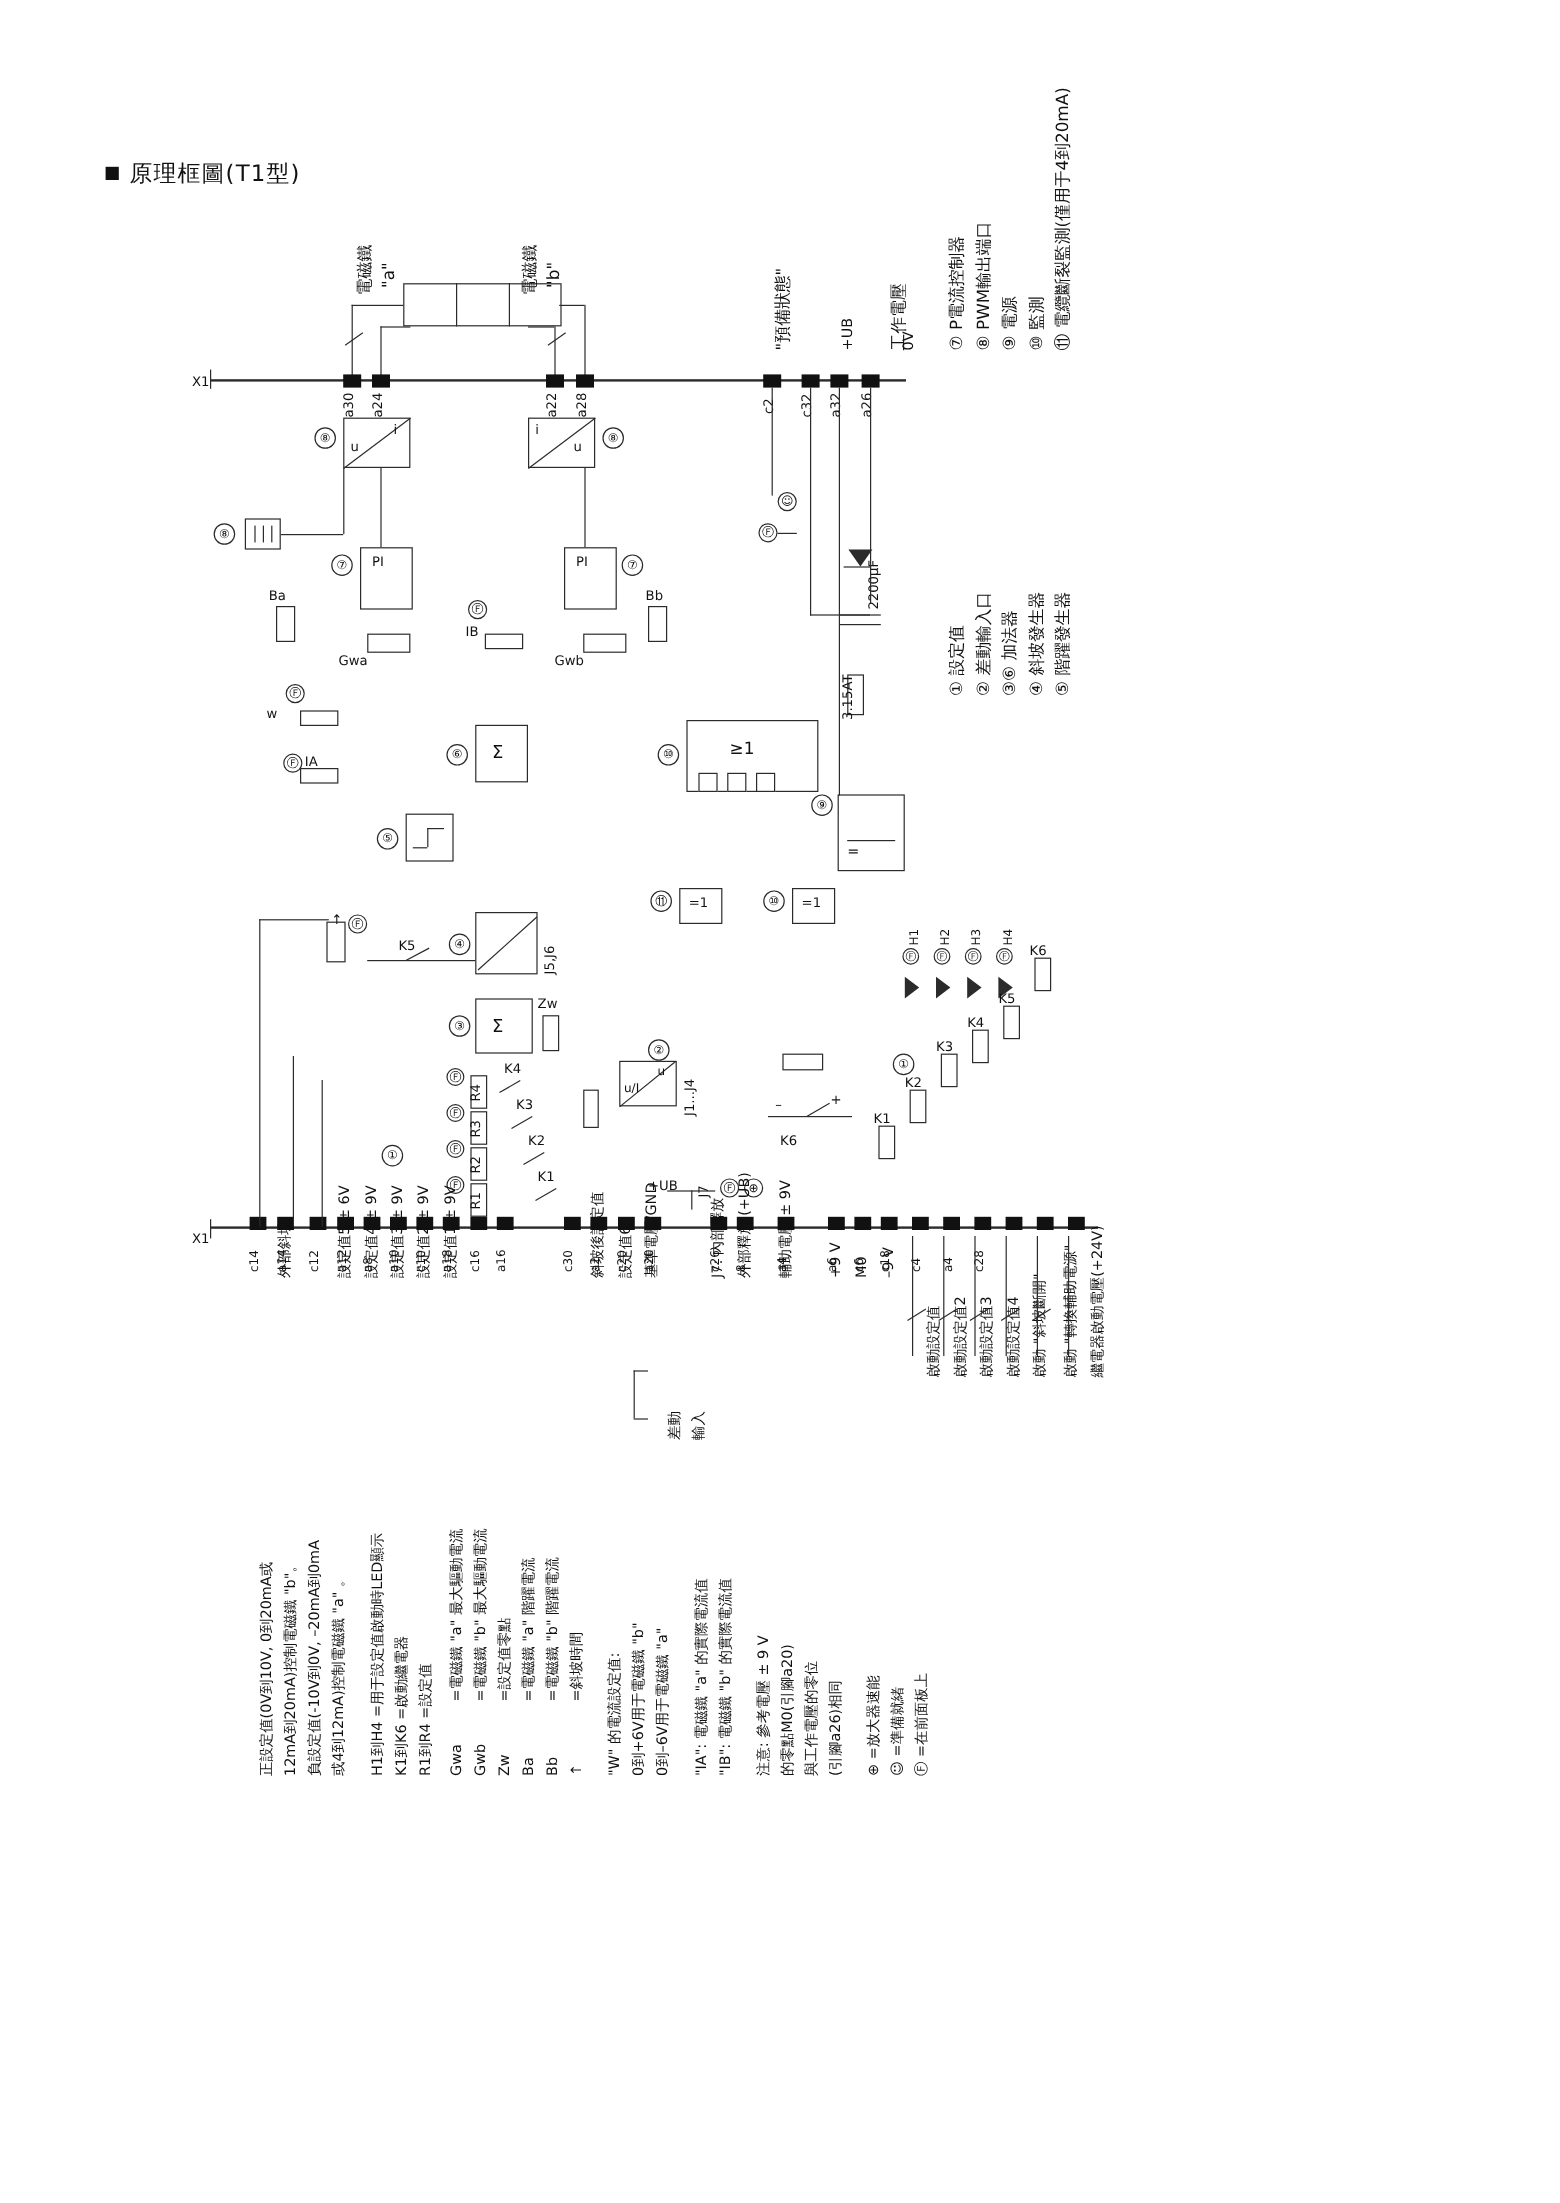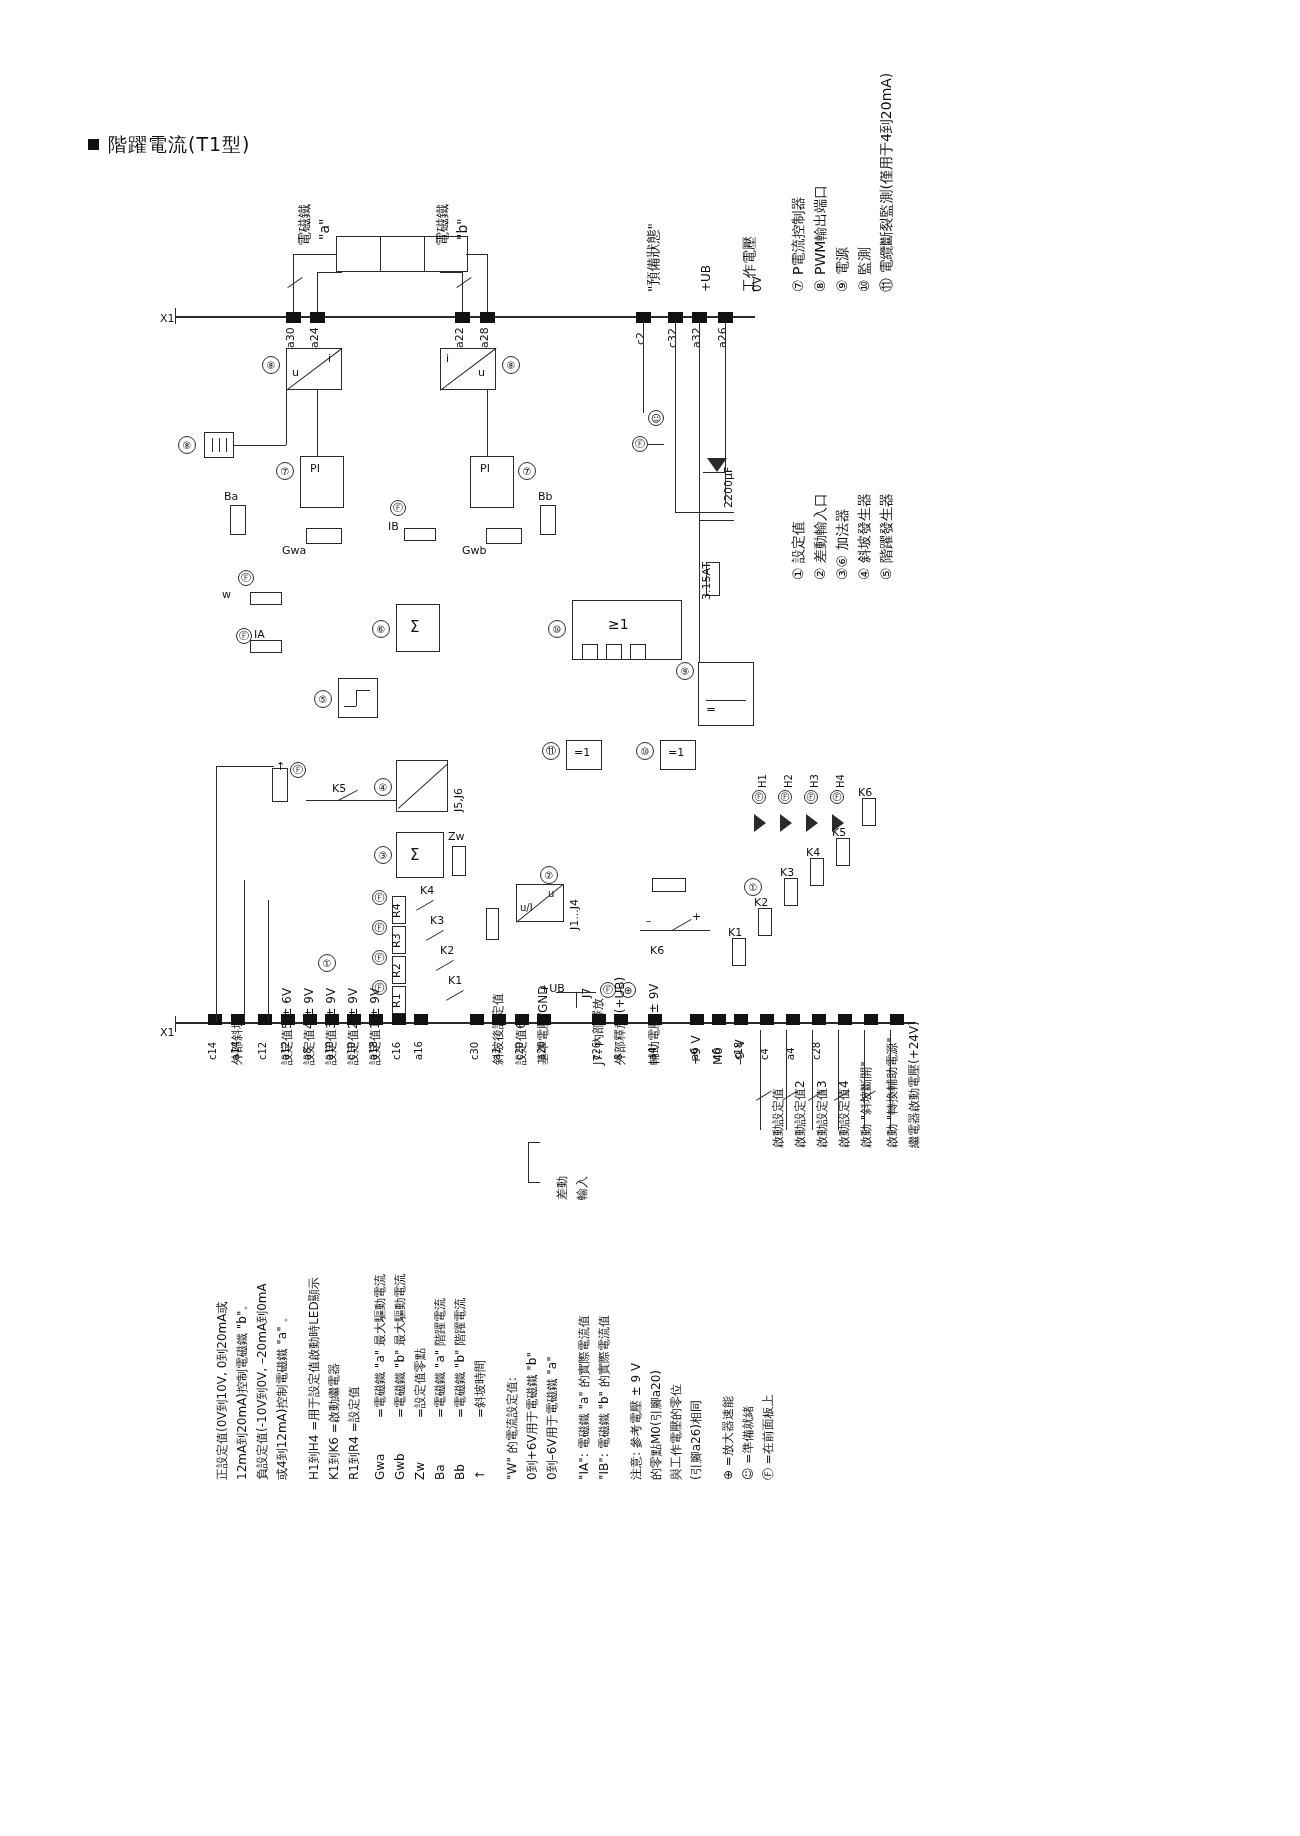--- a/index.html
+++ b/index.html
@@ -26,21 +26,21 @@
   .lbl{position:absolute;font-size:11px;white-space:nowrap;}
   .lblv{position:absolute;font-size:11px;white-space:nowrap;transform-origin:0 0;transform:rotate(-90deg);}
   .tri{position:absolute;width:0;height:0;}
 </style>
 </head>
 <body>
 
 <div class="page">
 
   <div class="title">
-    <span class="sq"></span><span>階躍電流(T1型)</span>
+    <span class="sq"></span><span>原理框圖(T1型)</span>
   </div>
 
   <div class="bx" style="left:336px;top:236px;width:132px;height:36px;"></div>
   <div class="ln vl" style="left:380px;top:236px;height:36px;"></div>
   <div class="ln vl" style="left:424px;top:236px;height:36px;"></div>
 
   <div class="ln vl" style="left:293px;top:254px;height:62px;"></div>
   <div class="ln hl" style="left:293px;top:254px;width:43px;"></div>
   <div class="ln vl" style="left:317px;top:272px;height:44px;"></div>
   <div class="ln hl" style="left:317px;top:272px;width:25px;"></div>

